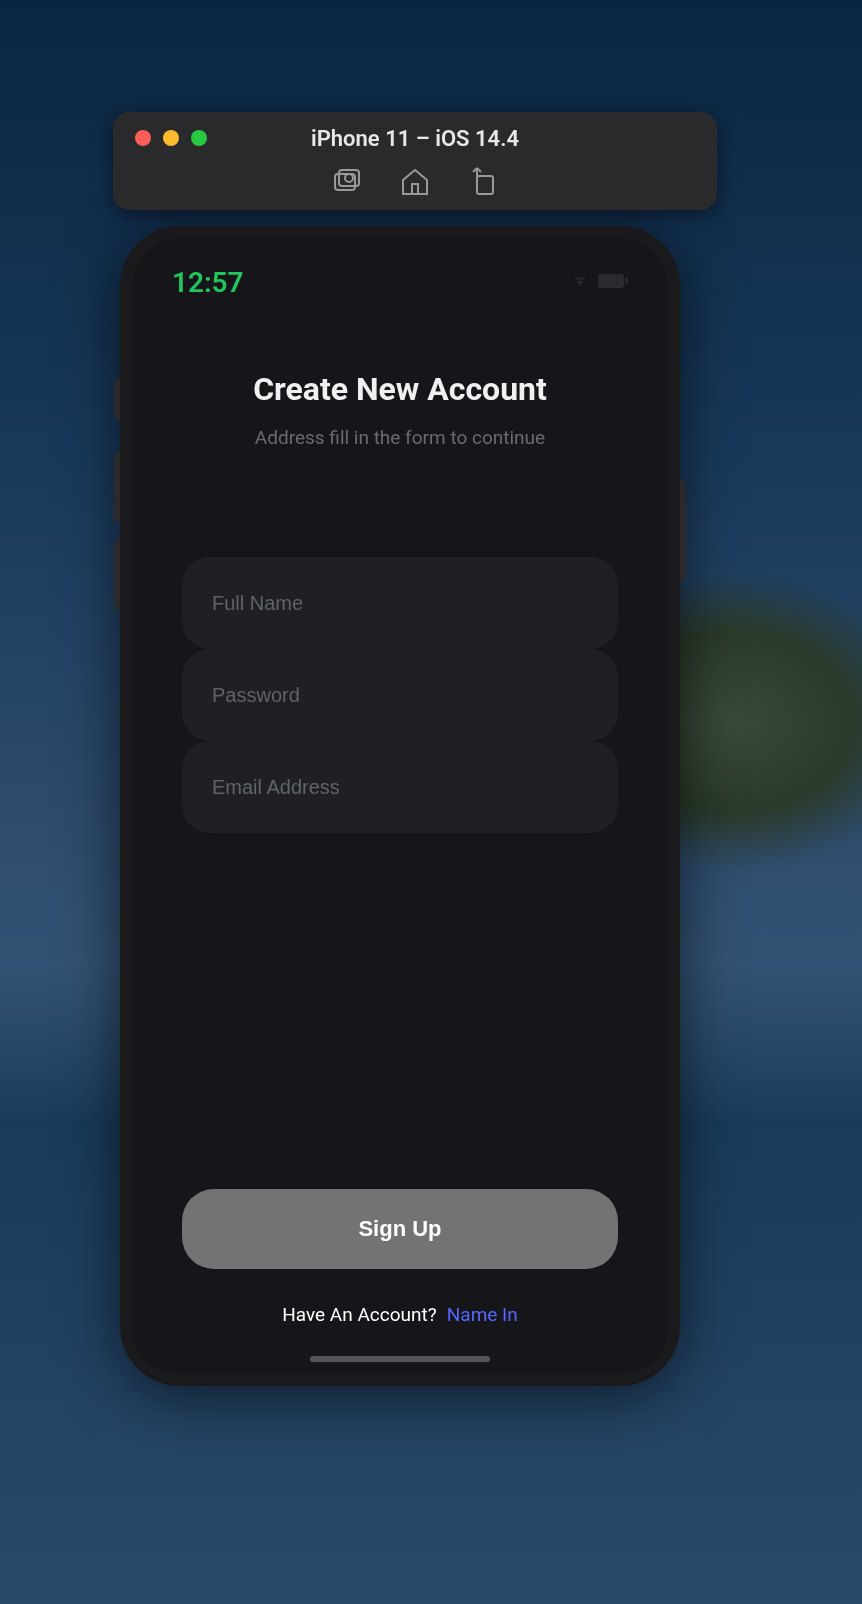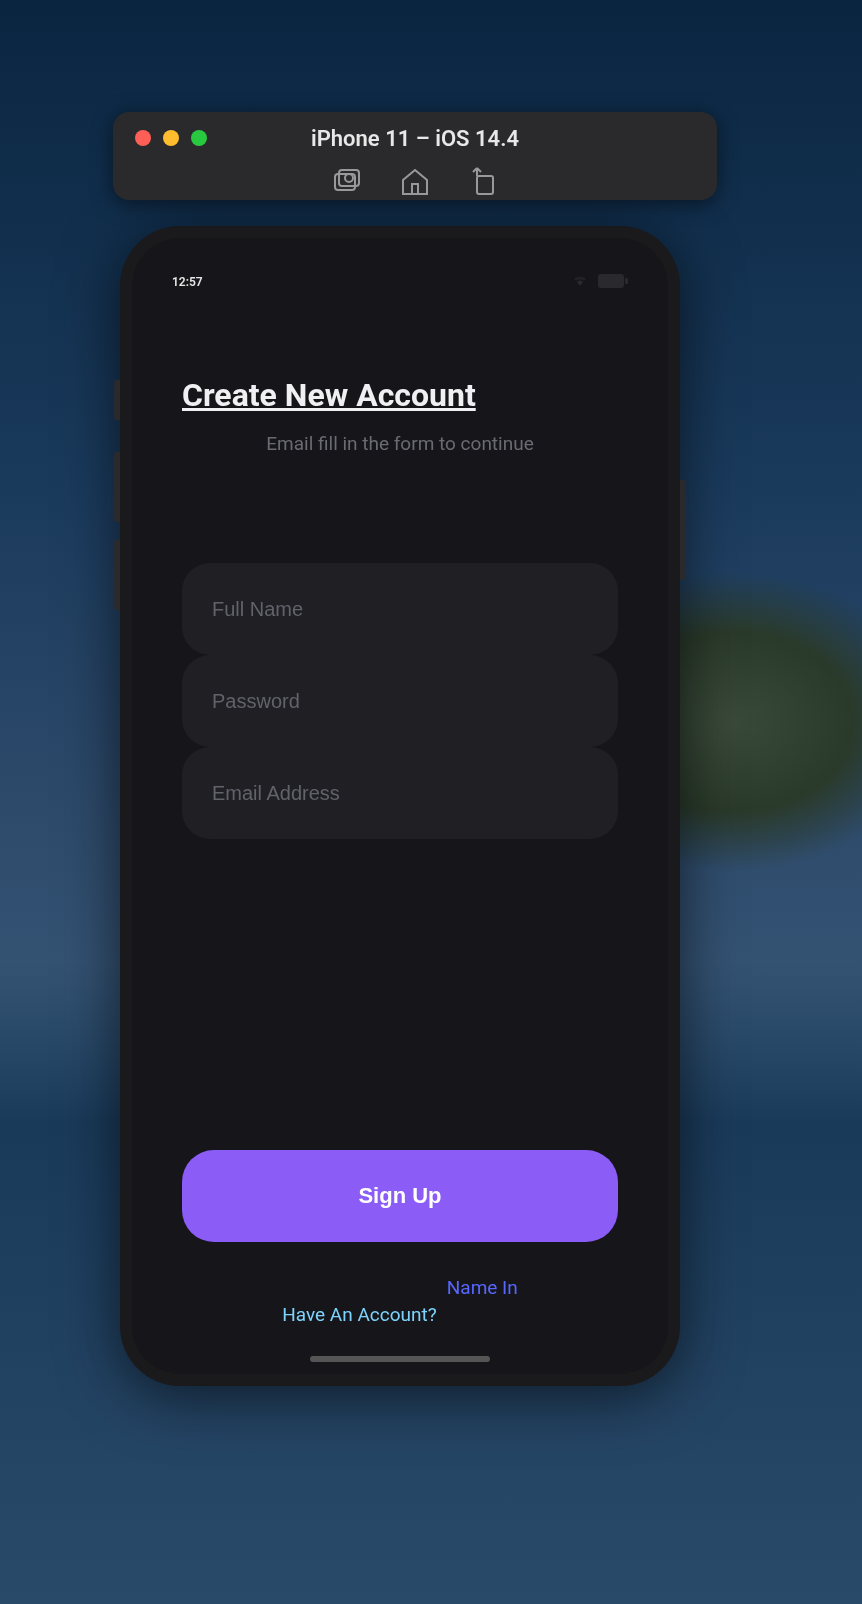--- a/index.html
+++ b/index.html
@@ -22,21 +22,21 @@
   background:
     radial-gradient(ellipse 400px 300px at 85% 45%, #3a4a3a 0%, #2a3a2a 30%, transparent 50%),
     linear-gradient(180deg, transparent 60%, #1a3a5a 70%, #2a4a6a 100%);
 }
 
 .simulator-window {
   position: absolute;
   top: 112px;
   left: 113px;
   width: 604px;
-  height: 88px;
+  height: 98px;
   background: #2a2a2c;
   border-radius: 16px;
   box-shadow: 0 4px 20px rgba(0,0,0,0.5);
   z-index: 10;
 }
 
 .window-controls {
   position: absolute;
   top: 18px;
   left: 22px;
@@ -151,22 +151,22 @@
   left: 0;
   right: 0;
   height: 40px;
   display: flex;
   justify-content: space-between;
   align-items: center;
   padding: 0 40px;
 }
 
 .status-time {
-  color: #e5e5e5;
-  font-size: 12px;
+  color: #22c55e;
+  font-size: 28px;
   font-weight: 600;
 }
 
 .status-right {
   display: flex;
   gap: 8px;
   align-items: center;
 }
 
 .status-wifi, .status-battery {
@@ -181,22 +181,22 @@
   bottom: 0;
   padding: 0 50px;
   display: flex;
   flex-direction: column;
 }
 
 .app-title {
   color: #f0f0f2;
   font-size: 32px;
   font-weight: 700;
-  margin-top: 18px;
-  text-decoration: underline;
+  text-align: center;
+  margin-top: 12px;
 }
 
 .app-subtitle {
   color: #6a6a72;
   font-size: 19px;
   text-align: center;
   margin-top: 18px;
 }
 
 .form-fields {
@@ -223,41 +223,40 @@
 
 .bottom-section {
   position: absolute;
   bottom: 48px;
   left: 50px;
   right: 50px;
 }
 
 .signup-button {
   width: 100%;
-  height: 92px;
-  background: #8b5cf6;
+  height: 80px;
+  background: #737373;
   border: none;
   border-radius: 32px;
   color: #fff;
   font-size: 22px;
   font-weight: 600;
   cursor: pointer;
 }
 
 .signin-row {
   display: flex;
   justify-content: center;
   gap: 10px;
   margin-top: 34px;
   font-size: 19px;
 }
 
 .signin-text {
-  color: #7dd3fc;
-  margin-top: 27px;
+  color: #ffffff;
 }
 
 .signin-link {
   color: #5667ff;
   cursor: pointer;
 }
 
 .home-indicator {
   position: absolute;
   bottom: 12px;
@@ -324,21 +323,21 @@
           <svg width="30" height="14" viewBox="0 0 30 14" fill="currentColor">
             <rect x="0" y="0" width="26" height="14" rx="3"></rect>
             <rect x="27" y="4" width="3" height="6" rx="1"></rect>
           </svg>
         </span>
       </div>
     </div>
 
     <div class="app-content">
       <div class="app-title">Create New Account</div>
-      <div class="app-subtitle">Email fill in the form to continue</div>
+      <div class="app-subtitle">Address fill in the form to continue</div>
 
       <div class="form-fields">
         <input class="input-field" type="text" placeholder="Full Name" style="">
         <input class="input-field" type="password" placeholder="Password" style="">
         <input class="input-field" type="email" placeholder="Email Address" style="">
       </div>
 
       <div class="bottom-section">
         <button class="signup-button">Sign Up</button>
         <div class="signin-row">

